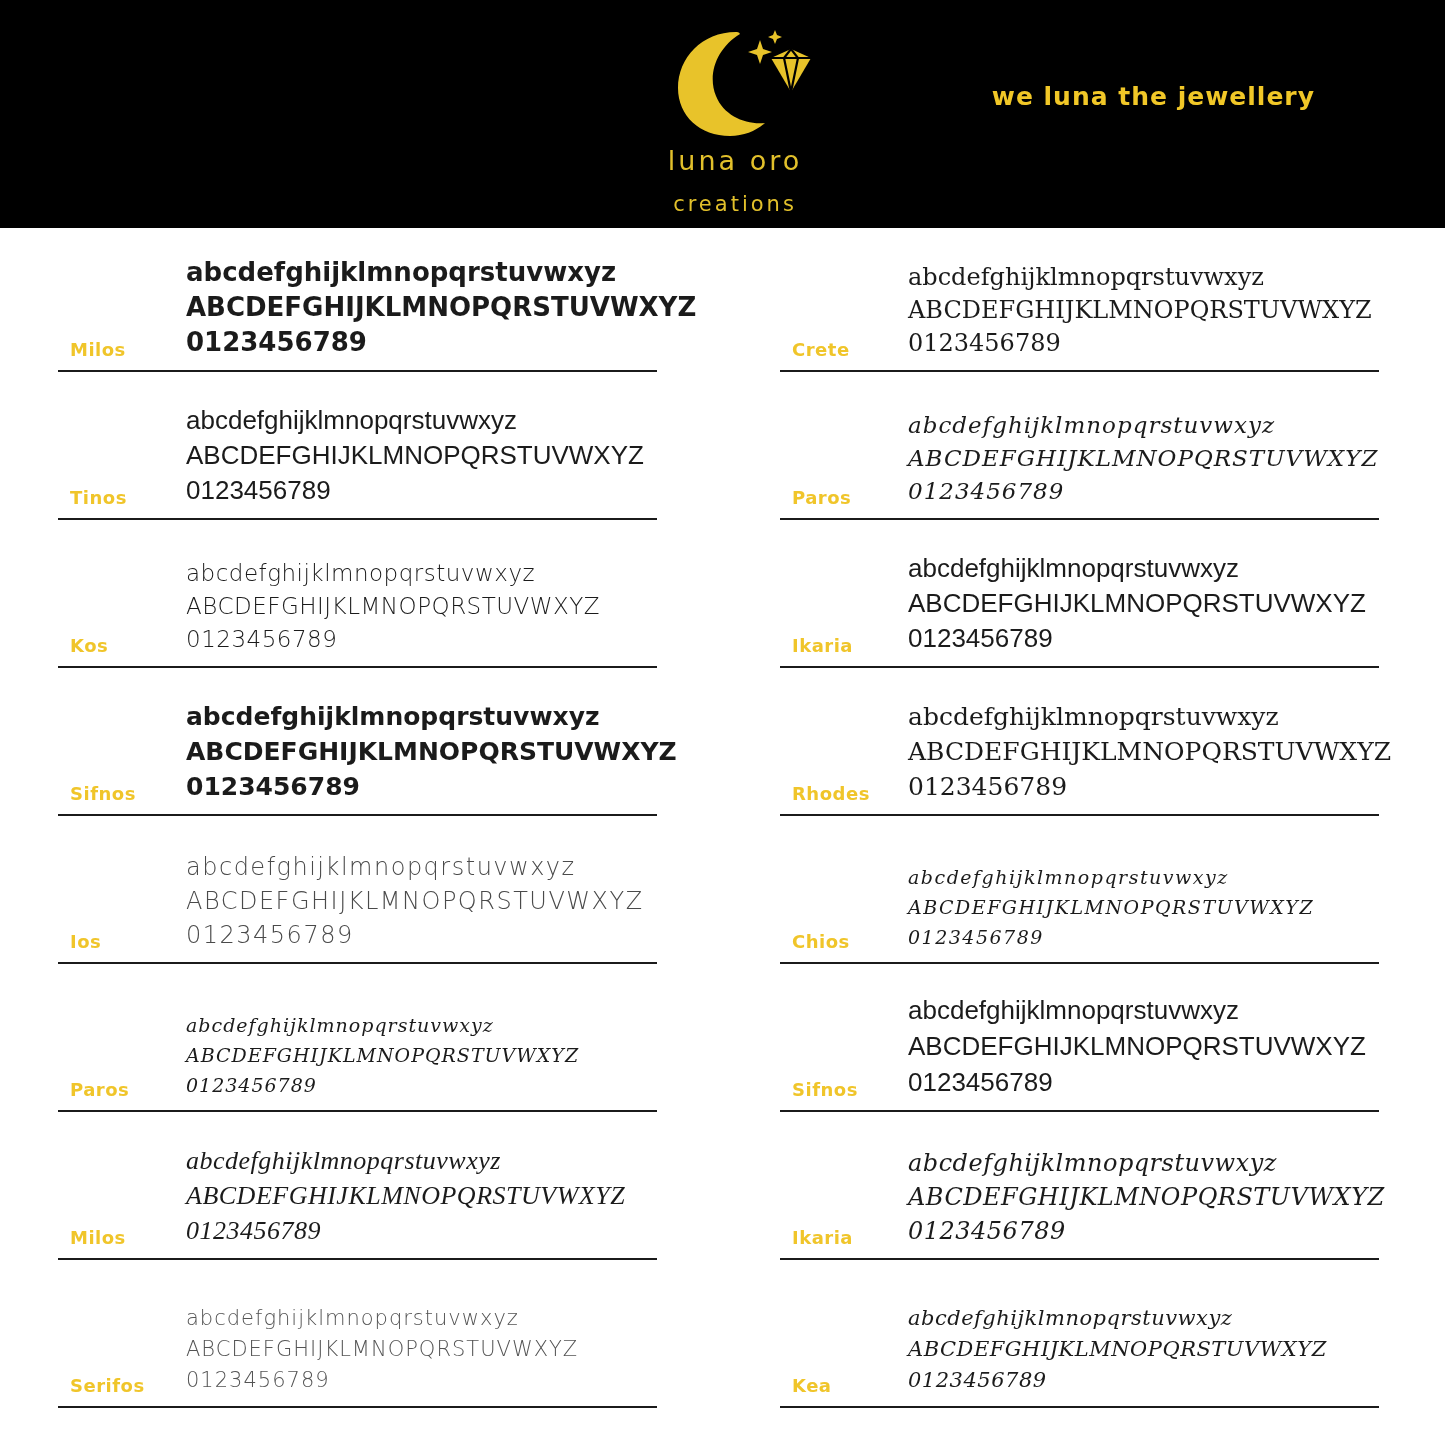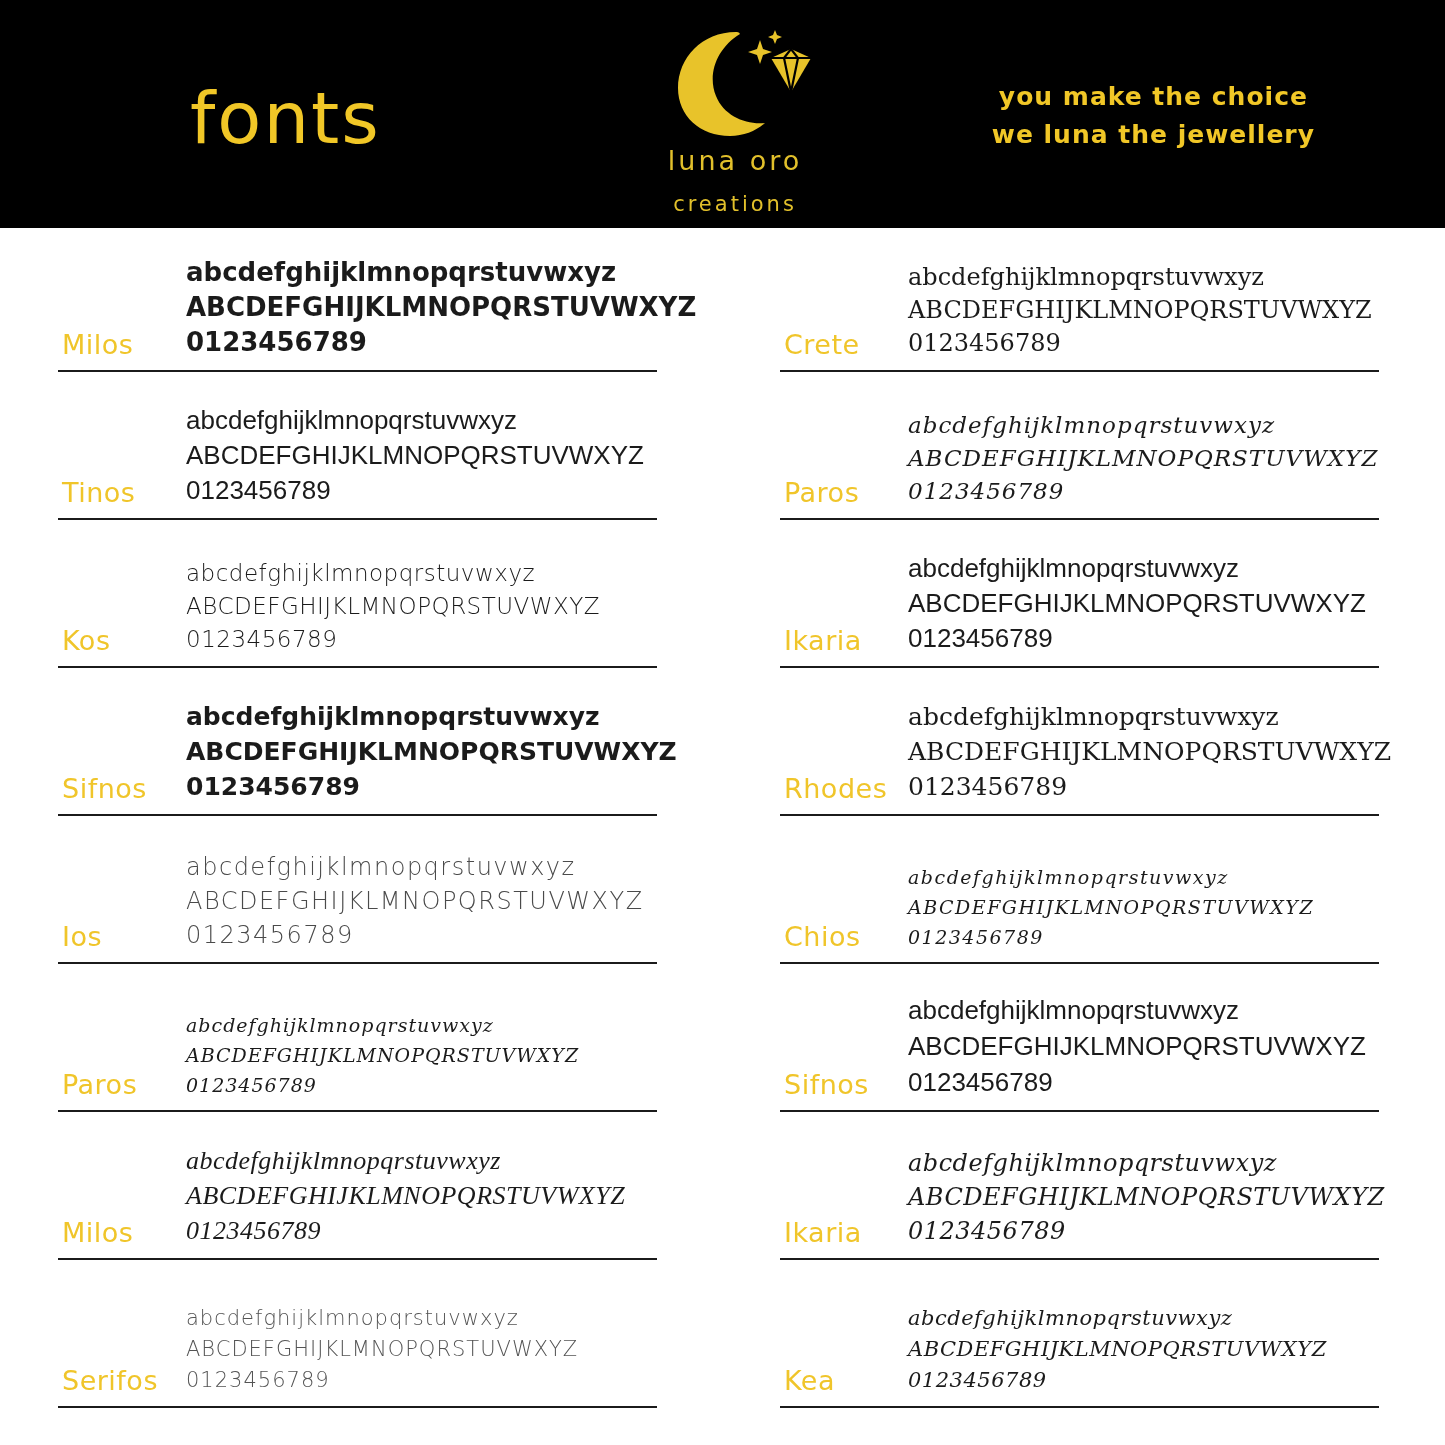--- a/index.html
+++ b/index.html
@@ -100,25 +100,25 @@
     height: 148px;
     padding-left: 58px;
   }
   .cell-inner {
     position: relative;
     height: 148px;
   }
 
   .font-name {
     position: absolute;
-    left: 4px;
+    left: 12px;
     bottom: 34px;
     color: #f0c52a;
-    font-size: 27px;
-    font-weight: 400;
+    font-size: 18px;
+    font-weight: 700;
     letter-spacing: 0.5px;
     font-family: "DejaVu Sans", sans-serif;
     white-space: nowrap;
   }
 
   .specimen {
     position: absolute;
     left: 128px;
     bottom: 34px;
     right: 65px;
@@ -156,39 +156,37 @@
   .specimen .ln-upper { }
   .specimen .ln-num { }
 </style>
 </head>
 <body>
 
 <div id="page">
 
   <div class="header">
 
-    <div class="header-title">fonts</div>
 
     <div class="logo-block">
       <div class="logo-mark">
         <svg viewBox="0 0 190 115" width="190" height="115" aria-hidden="true">
           <path d="M96 8 C62 8 38 34 38 64 C38 92 60 112 90 112 C104 112 116 107 125 99 C106 101 84 92 76 72 C67 50 77 24 100 10 C99 8 97 8 96 8 Z" fill="#e8c32a"></path>
           <path d="M131 34 L151 25 L171 34 L151 68 Z" fill="#e8c32a"></path>
           <path d="M131 34 L171 34" stroke="#000000" stroke-width="2.2" fill="none"></path>
           <path d="M144 34 L151 25 L158 34 L151 68 Z" stroke="#000000" stroke-width="2.2" fill="none"></path>
           <path d="M120 16 l3 9 9 3 -9 3 -3 9 -3 -9 -9 -3 9 -3 z" fill="#e8c32a"></path>
           <path d="M135 6 l2 5 5 2 -5 2 -2 5 -2 -5 -5 -2 5 -2 z" fill="#e8c32a"></path>
         </svg>
       </div>
       <div class="logo-name">luna oro</div>
       <div class="logo-sub">creations</div>
     </div>
 
     <div class="tagline">
-      <div>you make the choice</div>
       <div>we luna the jewellery</div>
     </div>
   </div>
 
   <div class="grid">
 
     <div class="row">
       <div class="cell">
         <div class="cell-inner">
           <div class="font-name">Milos</div>

